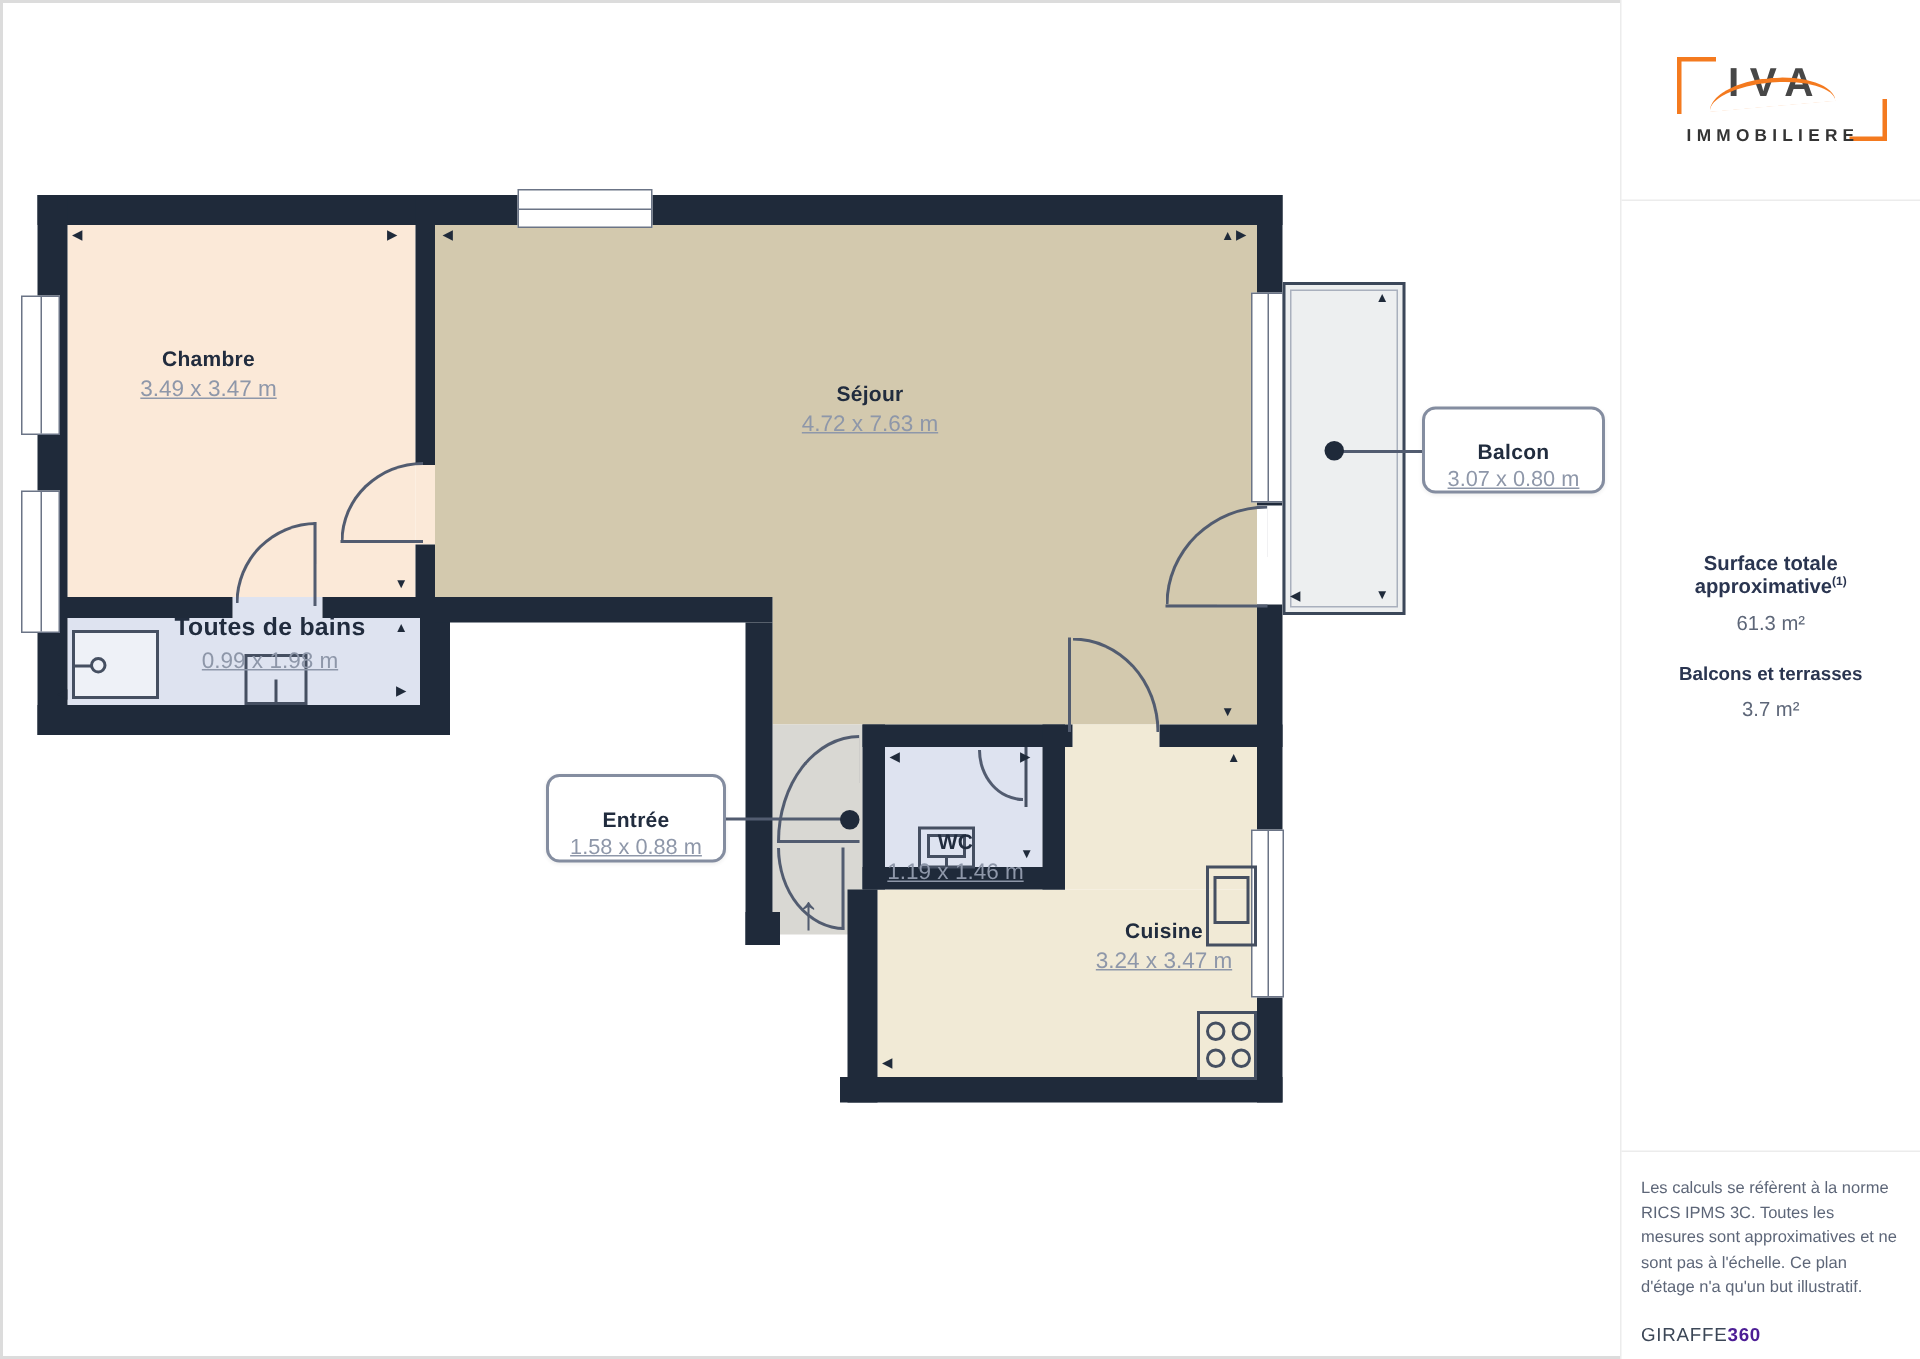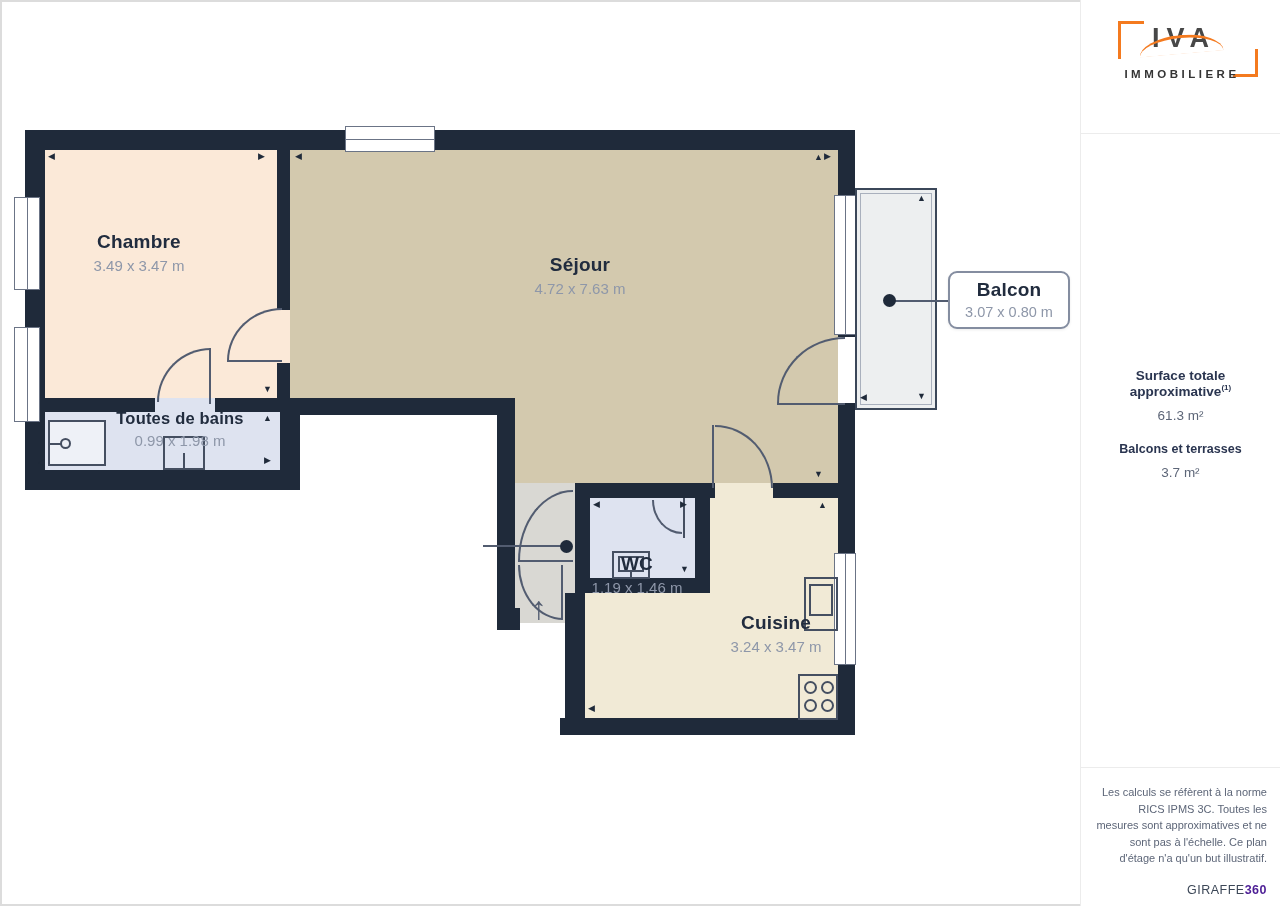--- a/index.html
+++ b/index.html
@@ -22,53 +22,53 @@
   .arc.tl{border-top-width:2px;border-left-width:2px;border-top-left-radius:100% 100%;}
   .arc.tr{border-top-width:2px;border-right-width:2px;border-top-right-radius:100% 100%;}
   .arc.bl{border-bottom-width:2px;border-left-width:2px;border-bottom-left-radius:100% 100%;}
   .leaf{position:absolute;background:#525c70;}
   .fix{position:absolute;border:2px solid #454f61;box-sizing:border-box;background:transparent;}
   .fix.filled{background:#eef1f7;}
   .fline{position:absolute;background:#454f61;}
   .fcirc{position:absolute;border:2px solid #454f61;border-radius:50%;box-sizing:border-box;}
   .marr{position:absolute;font-size:9px;color:var(--wall,#1f2a3a);line-height:1;}
   .rlabel{position:absolute;transform:translateX(-50%);text-align:center;white-space:nowrap;}
-  .rtitle{font-weight:bold;font-size:19px;color:var(--title-text,#212c3e);letter-spacing:.2px;}
+  .rtitle{font-weight:bold;font-size:14px;color:var(--title-text,#212c3e);letter-spacing:.2px;}
   .rtitle.sm{font-size:16.5px;}
-  .rdims{font-size:15px;color:var(--dims-text,#8e97a9);margin-top:4px;}
+  .rdims{font-size:15px;color:var(--dims-text,#8e97a9);margin-top:4px;text-decoration:underline;}
   .callout{position:absolute;background:#fff;border:2px solid #848da0;border-radius:9px;
-           box-sizing:border-box;text-align:center;padding-top:6px;box-shadow:0 1px 3px rgba(0,0,0,.08);}
+           box-sizing:border-box;text-align:center;padding-top:20px;box-shadow:0 1px 3px rgba(0,0,0,.08);}
   .callout .rdims{margin-top:3px;font-size:14.5px;}
   .leader{position:absolute;height:2px;background:#525c70;}
   .dot{position:absolute;width:13px;height:13px;border-radius:50%;background:var(--wall,#1f2a3a);}
   .balcony{position:absolute;background:var(--balcony-floor,#edeff0);border:2px solid #3b4759;box-sizing:border-box;}
   .balcony .inner{position:absolute;left:3px;top:3px;right:3px;bottom:3px;border:1px solid #a9b0bd;}
   .entr-arrow{position:absolute;font-size:32px;color:#525c70;line-height:1;font-weight:400;}
   
   #sidebar{position:absolute;left:1080px;top:0;width:200px;height:906px;background:#fff;
            border-left:1px solid #ececec;box-sizing:border-box;}
   .divider{position:absolute;left:0;right:0;height:0;border-top:1px solid #ececec;}
-  .logo{position:absolute;top:5px;left:0;right:0;height:100px;}
+  .logo{position:absolute;top:22px;left:0;right:0;height:100px;}
   .bracket{position:absolute;box-sizing:border-box;}
   .bracket.tl{left:37px;top:16px;width:26px;height:38px;border-left:3px solid var(--accent-orange,#f47a1f);border-top:3px solid var(--accent-orange,#f47a1f);}
   .bracket.br{left:152px;top:44px;width:25px;height:28px;border-right:3px solid var(--accent-orange,#f47a1f);border-bottom:3px solid var(--accent-orange,#f47a1f);}
   .brand{position:absolute;left:0;right:0;top:18px;text-align:center;font-weight:bold;font-size:27px;
          letter-spacing:7px;padding-left:7px;color:#474747;}
   .swoosh{position:absolute;left:50%;top:30px;width:84px;height:16px;transform:translateX(-50%) rotate(-5deg);
           border-top:3px solid var(--accent-orange,#f47a1f);border-radius:50% 50% 0 0/100% 100% 0 0;}
   .brand-sub{position:absolute;left:0;right:0;top:63px;text-align:center;font-size:11.5px;
              letter-spacing:3.5px;padding-left:3px;color:#343434;font-weight:bold;}
   .surface-block{position:absolute;left:8px;right:8px;top:368px;text-align:center;}
   .s-title{font-size:13.5px;font-weight:bold;color:#2a3550;}
   .s-title sup{font-size:8px;}
   .s-value{font-size:13.5px;color:#5d6678;margin-top:9px;}
   .s-title2{font-size:12.5px;font-weight:bold;color:#2a3550;margin-top:19px;}
   .footnote-block{position:absolute;left:0;right:0;top:717px;border-top:1px solid #ececec;text-align:center;
                   padding:19px 10px;font-size:11px;color:#5d6678;box-sizing:border-box;}
-  .legal-block{position:absolute;left:0;right:0;top:767px;border-top:1px solid #ececec;text-align:right;
+  .legal-block{position:absolute;left:0;right:0;top:767px;border-top:1px solid #ececec;text-align:left;
                padding:16px 13px 0 13px;font-size:11px;line-height:1.5;color:#5d6678;box-sizing:border-box;}
   .giraffe{margin-top:14px;font-size:12.5px;color:#3c4757;letter-spacing:.5px;}
   .giraffe b{color:#4c1d95;}
 </style>
 </head>
 <body>
 
 <div id="page">
 
   <div id="plan" class="abs" style="left:0;top:0;width:1080px;height:906px;">
@@ -193,20 +193,24 @@
       <div class="rtitle">WC</div>
       <div class="rdims">1.19 x 1.46 m</div>
     </div>
     <div class="rlabel" style="left:745px;top:612px;margin-left:31px;">
       <div class="rtitle">Cuisine</div>
       <div class="rdims">3.24 x 3.47 m</div>
     </div>
 
     <div class="leader" style="left:483px;top:545px;width:80px;"></div>
     <div class="dot" style="left:560px;top:540px;"></div>
+    <div class="callout" style="left:364px;top:516px;width:120px;height:59px;">
+      <div class="rtitle">Entrée</div>
+      <div class="rdims">1.58 x 0.88 m</div>
+    </div>
     <div class="leader" style="left:895px;top:300px;width:55px;"></div>
     <div class="dot" style="left:883px;top:294px;"></div>
     <div class="callout" style="left:948px;top:271px;width:122px;height:58px;">
       <div class="rtitle">Balcon</div>
       <div class="rdims">3.07 x 0.80 m</div>
     </div>
   </div>
 
   <div id="sidebar">
     <div class="logo">

